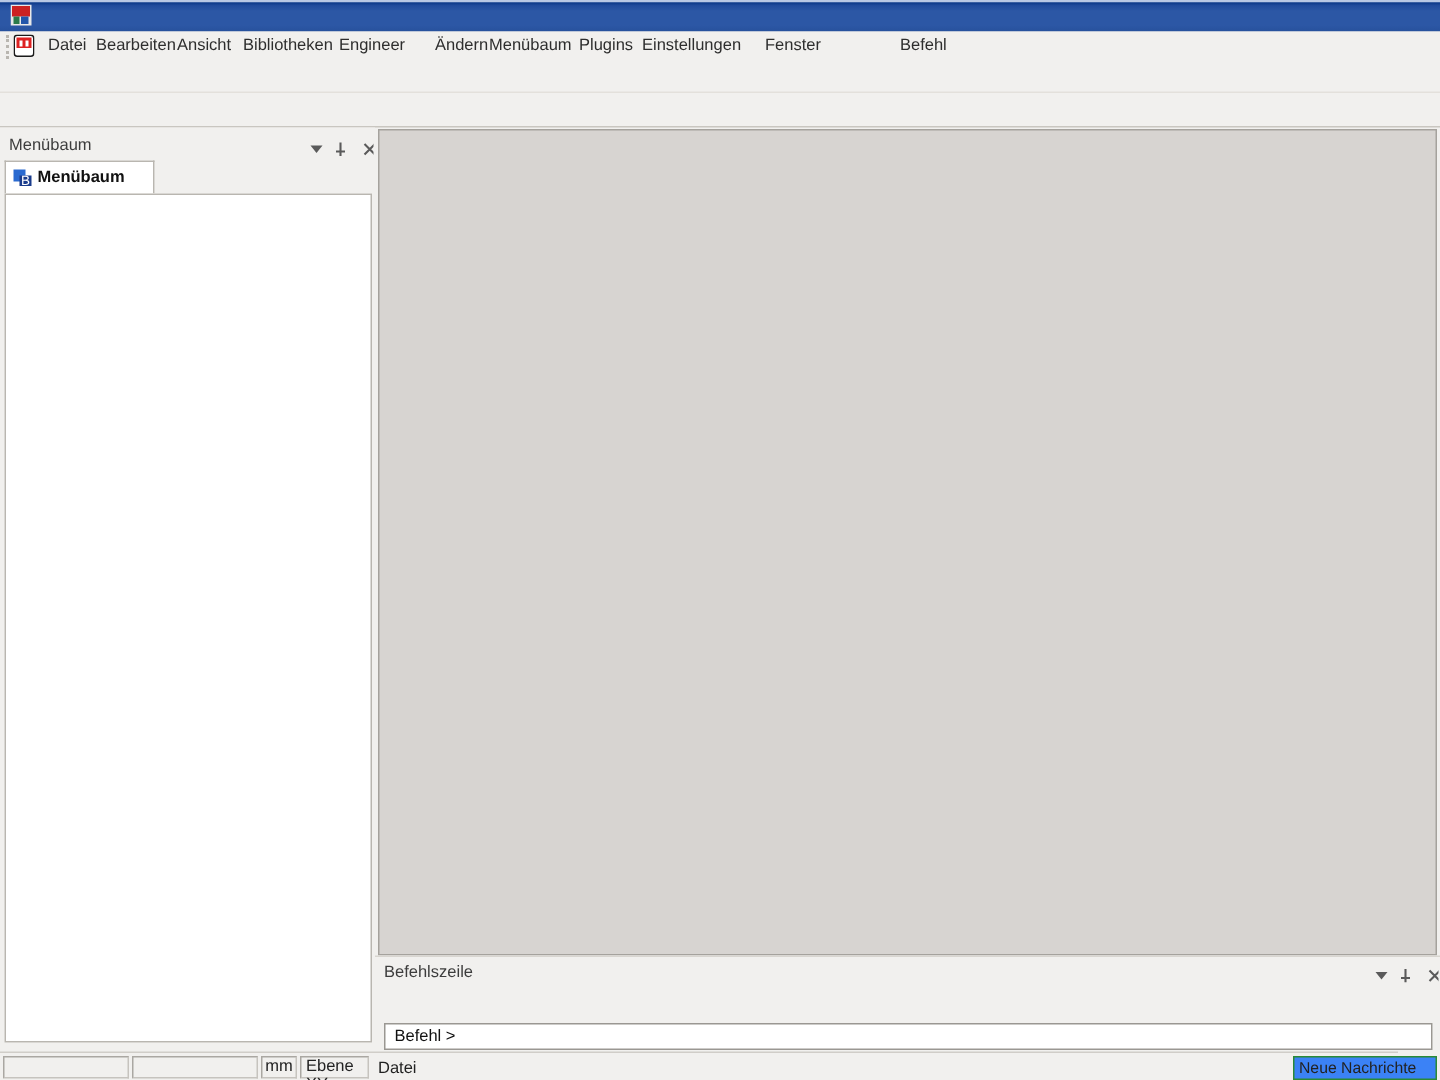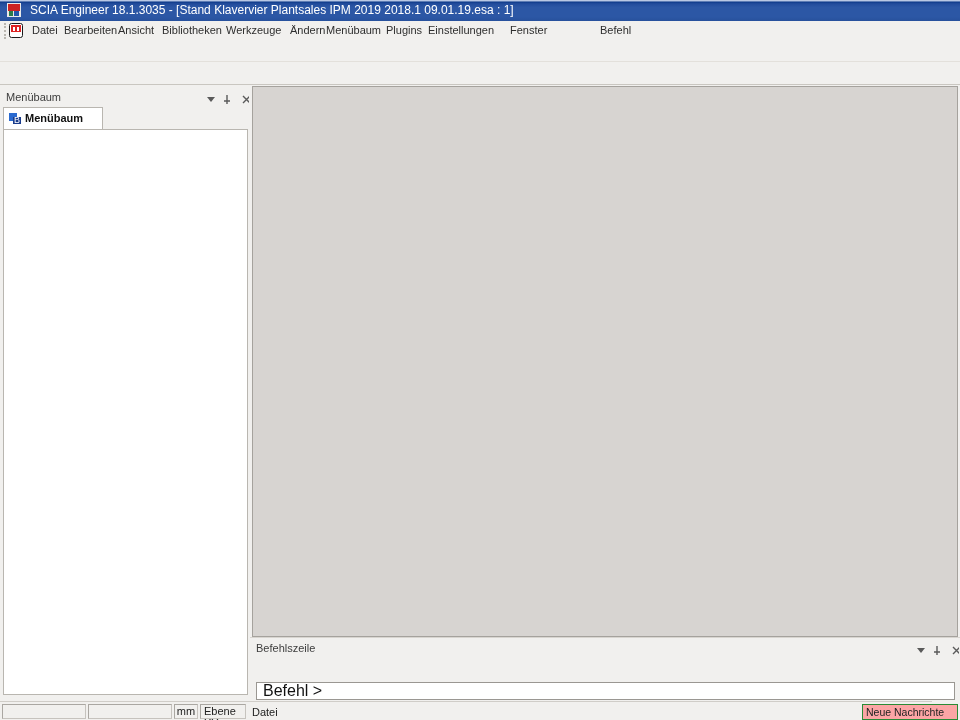--- a/index.html
+++ b/index.html
@@ -16,49 +16,48 @@
 #tb2{left:0;top:62px;width:960px;height:23px;background:#f1f0ee;border-bottom:1px solid #c9c6c0;}
 .grip{width:3px;height:16px;top:3px;border-left:2px dotted #b9b6b0;}
 
 #lpanel{left:0;top:85px;width:250px;height:616px;background:#f1f0ee;}
 #lphead{position:absolute;left:6px;top:6px;font-size:11px;color:#3d3d3d;}
 #tree{position:absolute;left:3px;top:44px;width:245px;height:566px;background:#fff;border:1px solid #b9b6b0;}
 
 #vp{left:252px;top:86px;width:706px;height:551px;background:#d7d4d1;border:1px solid #a5a29d;}
 
 #cmdpanel{left:250px;top:637px;width:710px;height:64px;background:#f1f0ee;border-top:1px solid #d8d5d0;}
-#cmdinput{position:absolute;left:6px;top:44px;width:699px;height:18px;background:#fff;border:1px solid #9a9792;font-size:16px;color:#111;line-height:16px;padding-left:6px;}
+#cmdinput{position:absolute;left:6px;top:44px;width:699px;height:18px;background:#fff;border:1px solid #9a9792;font-size:11px;color:#111;line-height:16px;padding-left:6px;}
 
 #status{left:0;top:701px;width:932px;height:19px;background:#f1f0ee;border-top:1px solid #d0cdc8;font-size:11px;color:#222;}
 .scell{position:absolute;top:2px;height:15px;border:1px solid #c6c3be;border-top-color:#aaa7a2;border-left-color:#aaa7a2;background:#f1f0ee;}
 </style>
 </head>
 <body>
 <div class="abs" id="title">
  <svg class="abs" style="left:7px;top:3px" width="15" height="15">
       <rect x="0" y="0" width="14" height="14" fill="#e8e8e8"></rect>
       <rect x="1" y="1" width="12" height="7" fill="#cc2222"></rect>
       <rect x="2" y="8" width="4" height="5" fill="#2a7a4a"></rect>
       <rect x="7" y="8" width="5" height="5" fill="#2255aa"></rect>
     </svg>
- <span class="txt">SCIA Engineer 18.1.3035 - [Stand Klavervier Plantsales IPM 2019 2018.1 09.01.19.esa : 1]</span>
 </div>
 <div class="abs" id="menu">
  <div class="abs grip" style="left:4px;top:2px"></div>
  <svg class="abs" style="left:9px;top:2px" width="14" height="15">
       <rect x="0.5" y="0.5" width="13" height="14" rx="2" fill="#fff" stroke="#1a1a1a"></rect>
       <rect x="2" y="2" width="10" height="7" fill="#d22"></rect>
       <rect x="4" y="4" width="2" height="4" fill="#fff"></rect>
       <rect x="8" y="4" width="2" height="4" fill="#fff"></rect>
     </svg>
  <span style="left:32px">Datei</span>
     <span style="left:64px">Bearbeiten</span>
     <span style="left:118px">Ansicht</span>
     <span style="left:162px">Bibliotheken</span>
-    <span style="left:226px">Werkzeuge</span>
+    <span style="left:226px">Engineer</span>
     <span style="left:290px">Ändern</span>
     <span style="left:326px">Menübaum</span>
     <span style="left:386px">Plugins</span>
     <span style="left:428px">Einstellungen</span>
     <span style="left:510px">Fenster</span>
     <span style="left:600px">Befehl</span>
 </div>
 <div class="abs" id="tb1"></div>
 <div class="abs" id="tb2"></div>
 <div class="abs" id="lpanel">
@@ -89,14 +88,14 @@
     </svg>
  <div class="abs" style="left:4px;top:20px;width:702px;height:22px;" id="cmdtools"></div>
  <div id="cmdinput">Befehl &gt;</div>
 </div>
 <div class="abs" id="status">
  <div class="scell" style="left:2px;width:84px"></div>
  <div class="scell" style="left:88px;width:84px"></div>
  <div class="scell" style="left:174px;width:24px;text-align:center">mm</div>
  <div class="scell" style="left:200px;width:46px;padding-left:3px">Ebene XY</div>
  <div class="abs" style="left:252px;top:4px">Datei</div>
- <div class="abs" style="left:862px;top:2px;width:96px;height:16px;background:#fca5a5;border:1px solid #2a8a35;font-size:10.5px;padding:1px 0 0 3px;white-space:nowrap;overflow:hidden">Neue Nachrichte</div>
+ <div class="abs" style="left:862px;top:2px;width:96px;height:16px;background:#3b82f6;border:1px solid #2a8a35;font-size:10.5px;padding:1px 0 0 3px;white-space:nowrap;overflow:hidden">Neue Nachrichte</div>
 </div>
 
 </body></html>

